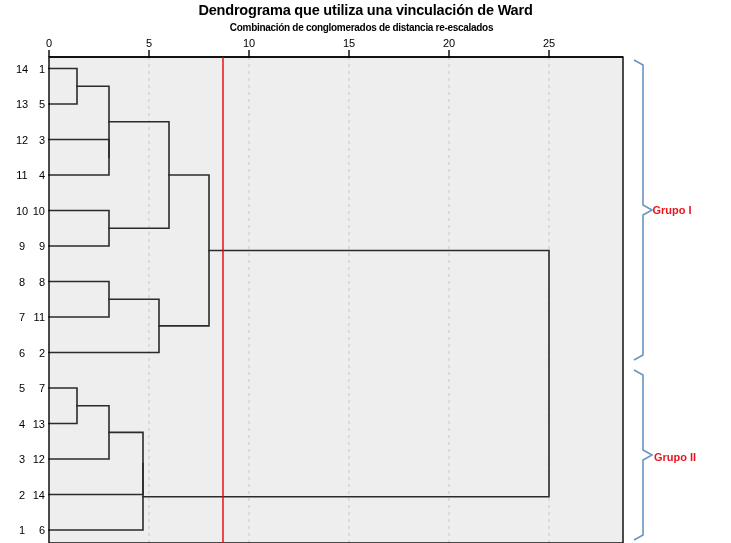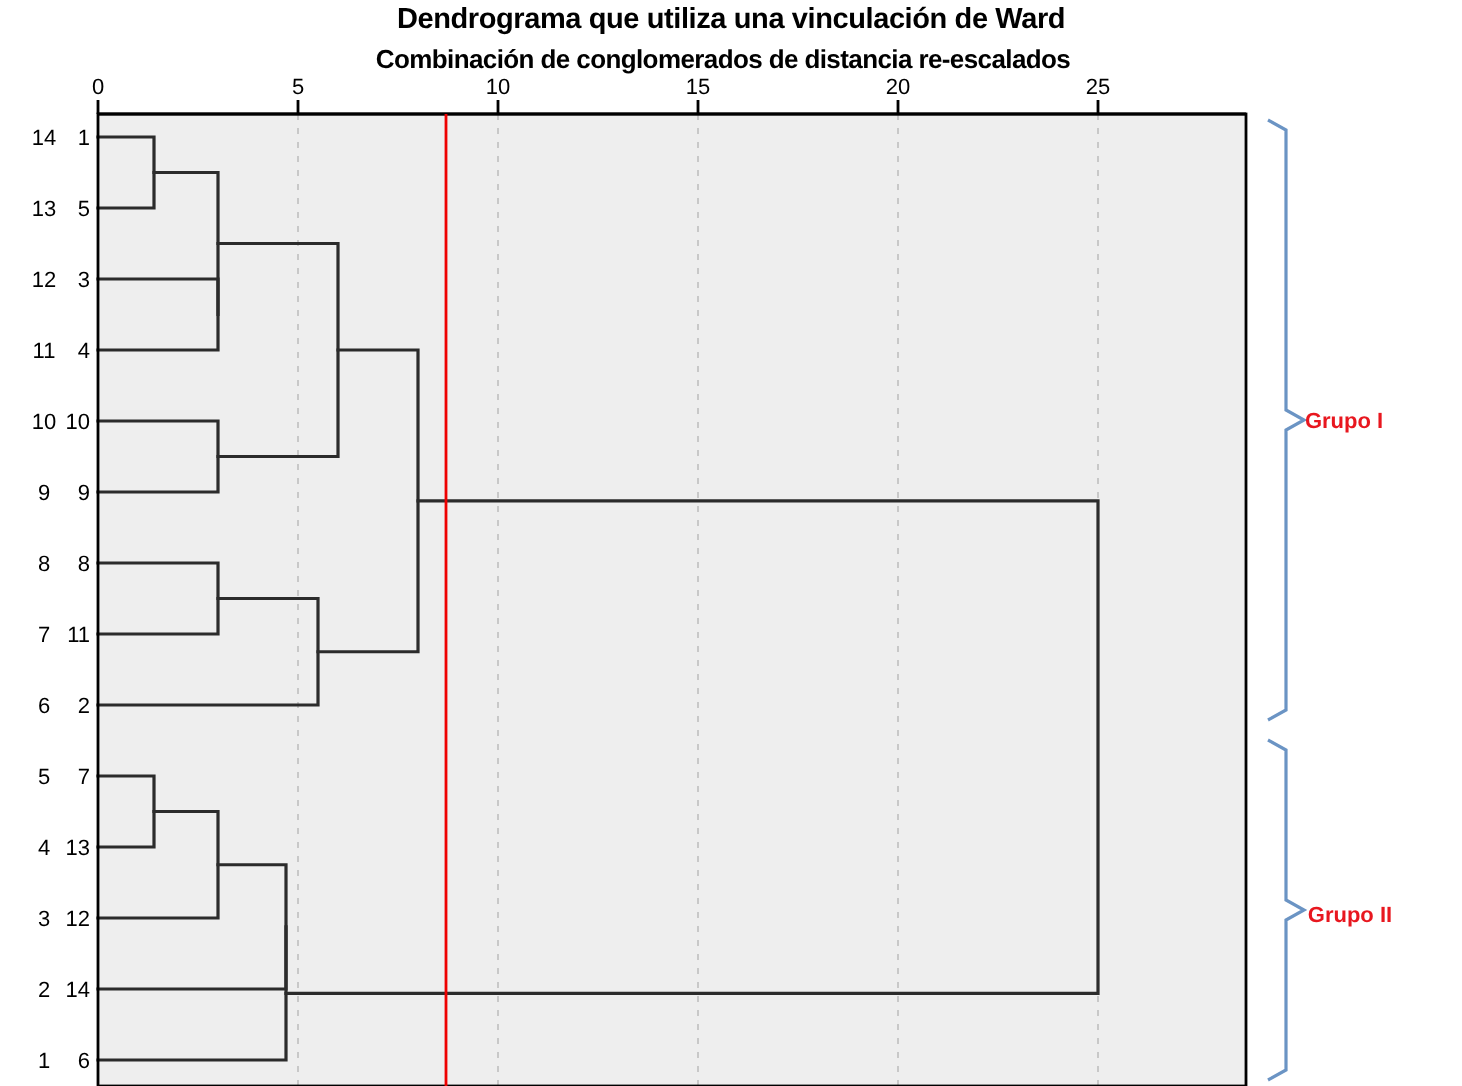--- a/index.html
+++ b/index.html
@@ -2,21 +2,21 @@
 <html><head>
 <meta charset="utf-8">
 <style>
   html,body{margin:0;padding:0;background:#ffffff;}
   body{width:731px;height:543px;overflow:hidden;
        font-family:"Liberation Sans", sans-serif;color:#000;}
   #root{position:relative;width:731px;height:543px;}
   .title{position:absolute;left:0;top:2px;width:731px;text-align:center;
          font-size:14.5px;font-weight:bold;letter-spacing:-0.2px;}
   .subtitle{position:absolute;left:0;top:22px;width:723px;text-align:center;
-            font-size:13px;font-weight:bold;letter-spacing:-0.3px;}
+            font-size:10px;font-weight:bold;letter-spacing:-0.3px;}
   .plotsvg{position:absolute;left:0;top:0;}
   .axlabel{font-family:"Liberation Sans", sans-serif;font-size:11px;fill:#000;}
   .leaflabel{font-family:"Liberation Sans", sans-serif;font-size:11px;fill:#000;}
   .grouplabel{font-family:"Liberation Sans", sans-serif;font-size:11px;
               font-weight:bold;fill:#e8171f;}
 </style>
 </head>
 <body>
 
 <div id="root">

